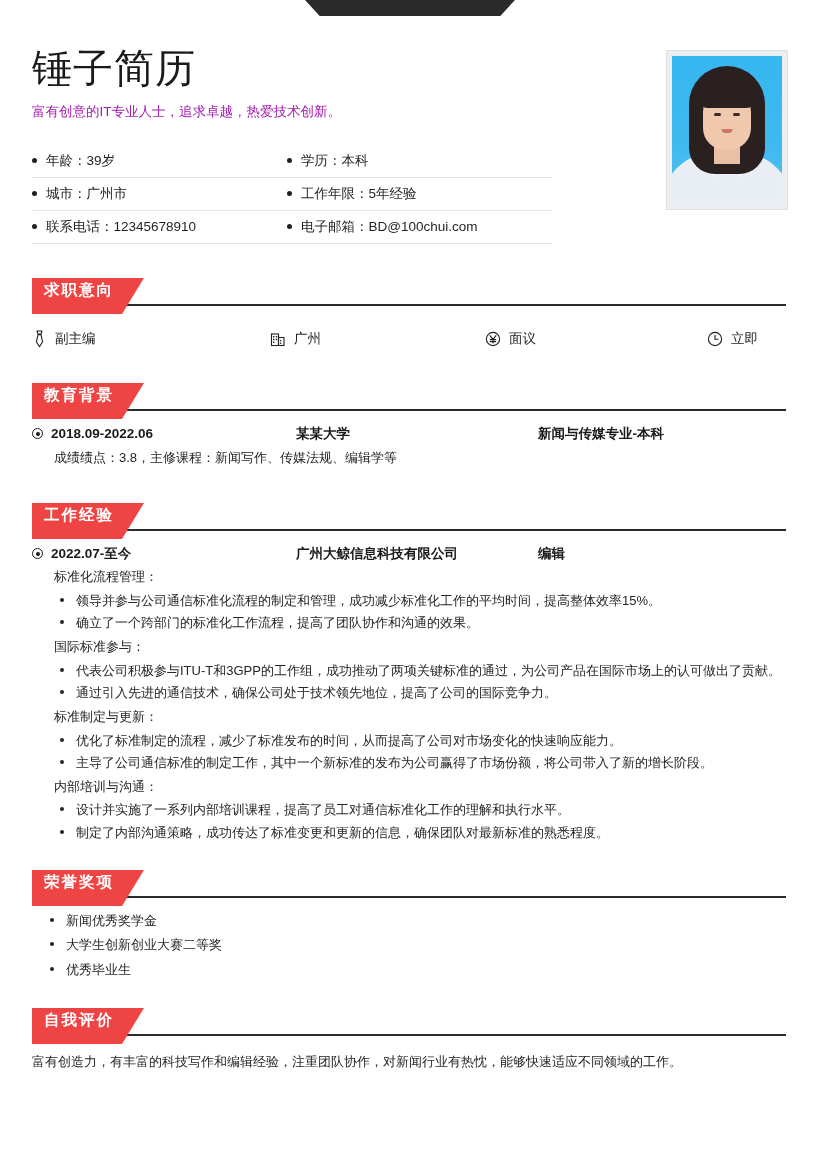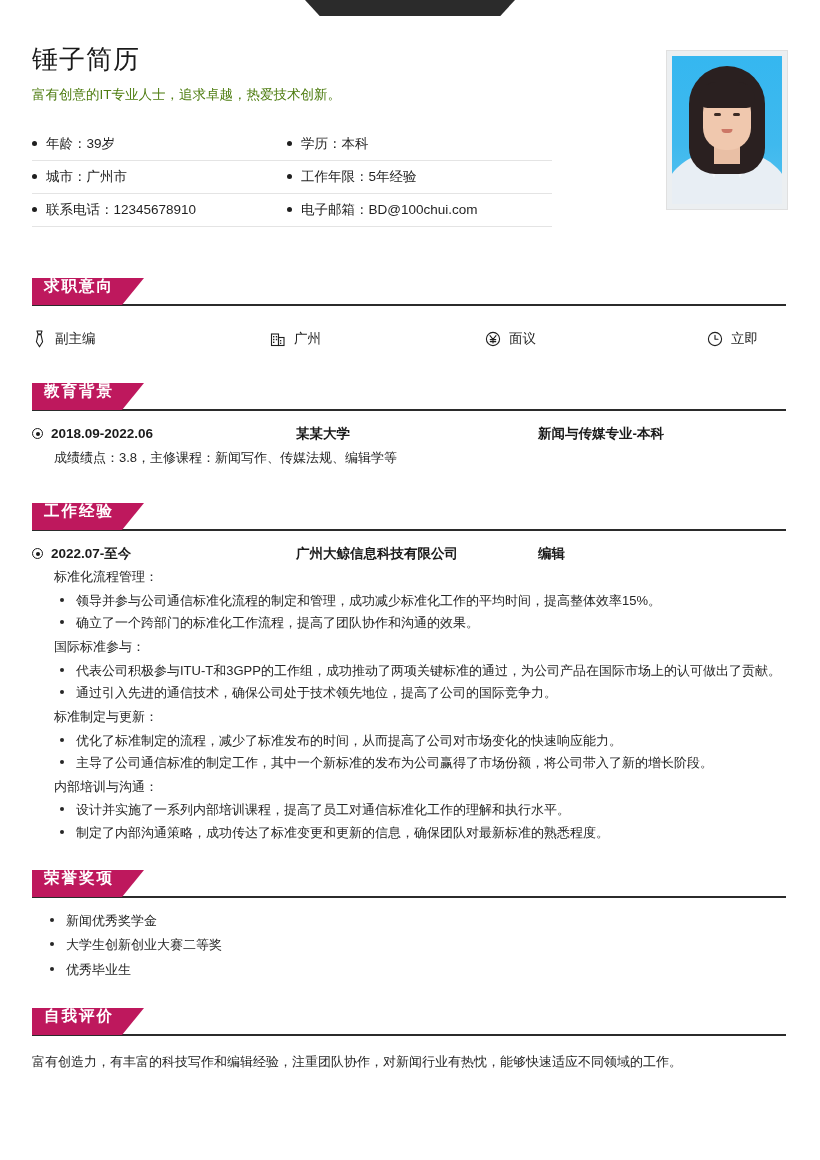--- a/index.html
+++ b/index.html
@@ -42,30 +42,30 @@
     right: 32px;
     height: 190px;
   }
   .header-left {
     position: absolute;
     left: 0;
     top: 0;
     width: 520px;
   }
   .name {
-    font-size: 26px;
+    font-size: 40px;
     font-weight: 400;
     letter-spacing: 1px;
     color: #1a1a1a;
     margin: 0 0 10px 0;
     line-height: 1.2;
   }
   .tagline {
     font-size: 13.5px;
-    color: #4d7c0f;
+    color: #a21caf;
     margin: 0 0 22px 0;
     line-height: 1.5;
   }
   .info-grid {
     width: 520px;
     border-collapse: collapse;
   }
   .info-row {
     height: 33px;
   }
@@ -207,22 +207,22 @@
   }
   .sec-head {
     position: relative;
     height: 28px;
     margin-bottom: 0;
   }
   .sec-banner {
     position: absolute;
     left: 0;
     top: 0;
-    height: 27px;
-    background: #be185d;
+    height: 36px;
+    background: #ef4444;
     clip-path: polygon(0 0, 100% 0, calc(100% - 22px) 100%, 0 100%);
     padding: 0 30px 12px 12px;
     display: flex;
     align-items: center;
     box-sizing: border-box;
   }
   .sec-title {
     color: #ffffff;
     font-size: 15.5px;
     font-weight: bold;

